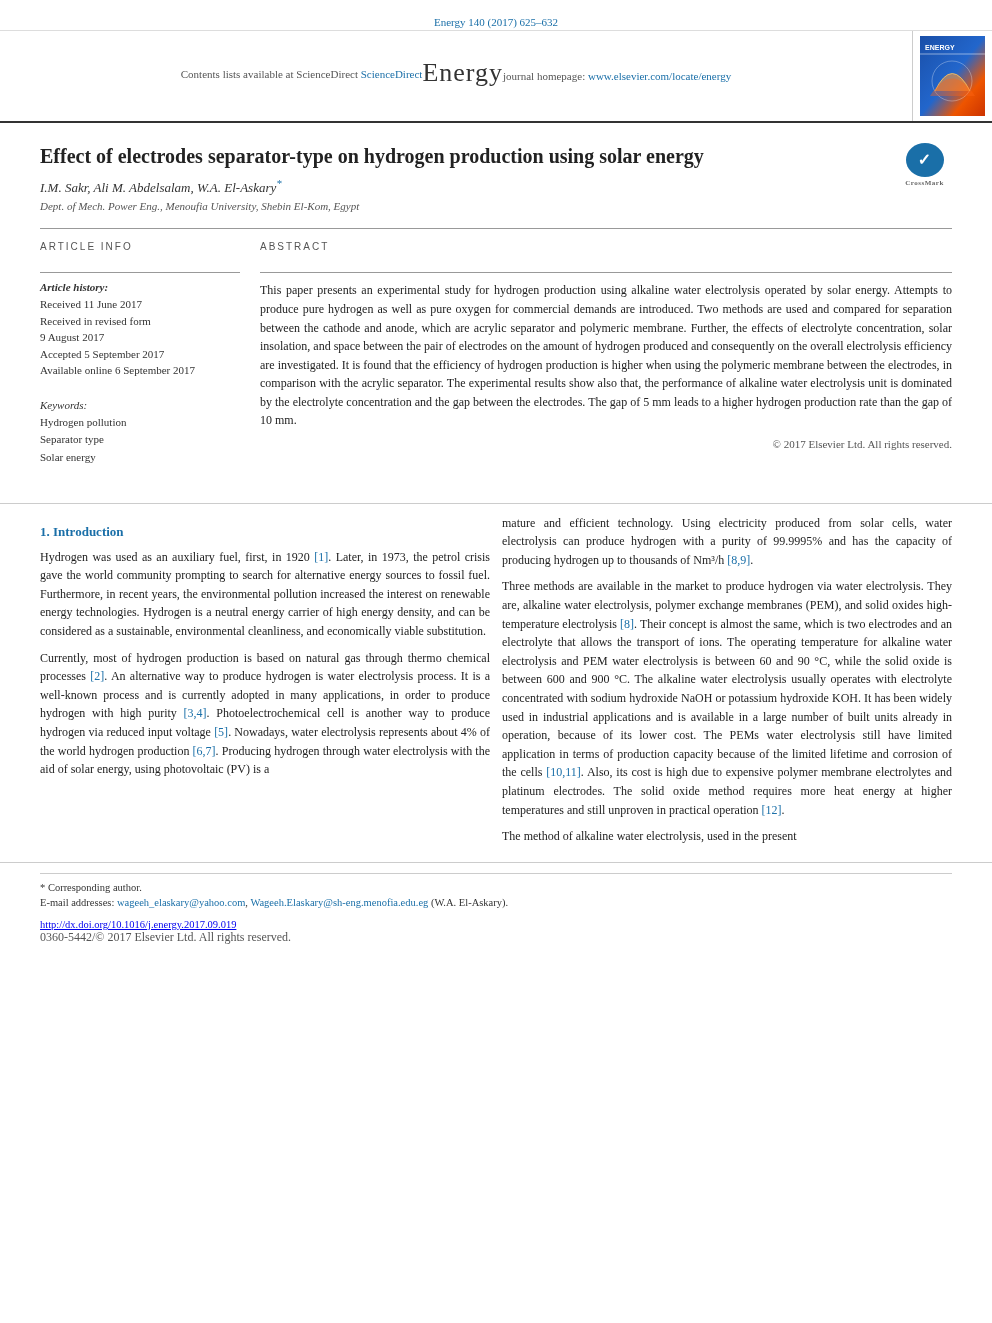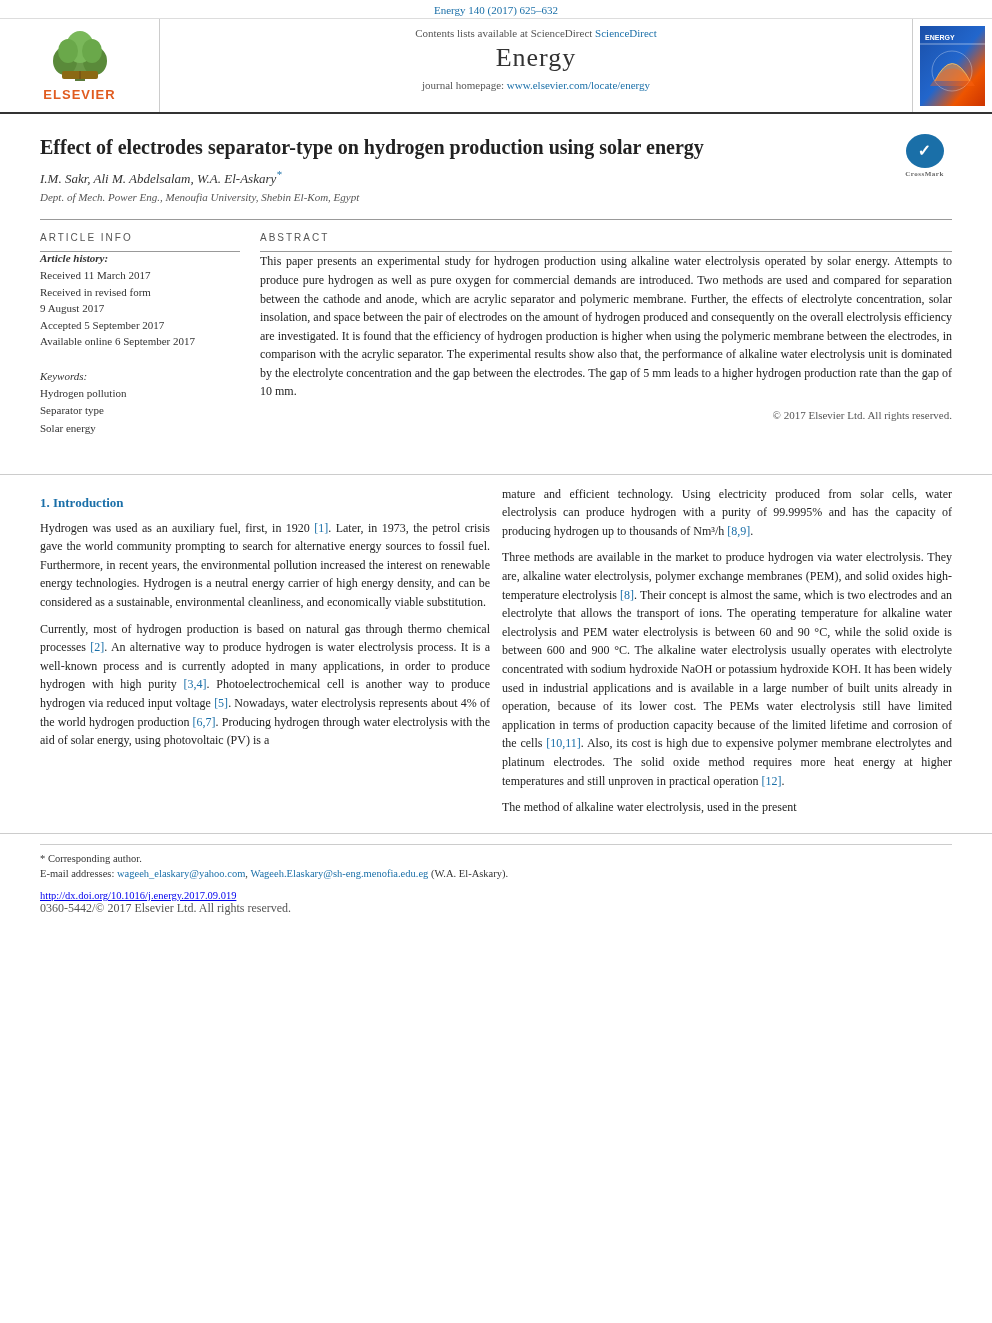--- a/index.html
+++ b/index.html
@@ -8,21 +8,21 @@
       min-height: 1323px;
       background: #fff;
       font-family: 'Times New Roman', Times, serif;
       font-size: 13px;
       color: #000;
     }
 
     
     .citation-bar {
       text-align: center;
-      padding: 4px 0 2px;
+      padding: 16px 0 2px;
       font-size: 11px;
       color: #1a6fa8;
       border-bottom: 1px solid #ddd;
     }
 
     
     .journal-header {
       display: flex;
       align-items: stretch;
       border-bottom: 2px solid #333;
@@ -49,22 +49,23 @@
       color: #e05c20;
       font-size: 13px;
       font-weight: bold;
       letter-spacing: 1px;
       margin-top: 3px;
       font-family: Arial, sans-serif;
     }
     .journal-header-center {
       flex: 1;
       display: flex;
-      flex-direction: column;
-      align-items: center;
+      flex-direction: row;
+      align-items: center;
+      justify-content: center;
       padding: 8px;
     }
     .science-direct-link {
       font-size: 11px;
       color: #555;
       margin-bottom: 4px;
     }
     .science-direct-link a {
       color: #1a6fa8;
       text-decoration: none;
@@ -178,22 +179,23 @@
     .article-abstract {
       flex: 1;
     }
     .section-heading {
       font-size: 10px;
       letter-spacing: 2px;
       color: #555;
       font-family: Arial, sans-serif;
       font-weight: normal;
       text-transform: uppercase;
+      margin-bottom: 8px;
       border-bottom: 1px solid #999;
-      padding-bottom: 8px;
+      padding-bottom: 20px;
     }
     .info-group-title {
       font-style: italic;
       font-size: 11px;
       font-weight: bold;
       color: #333;
       margin-bottom: 3px;
     }
     .info-text {
       font-size: 11px;
@@ -290,38 +292,20 @@
     }
   </style>
 </head>
 <body>
 
 <div class="citation-bar">
   <span>Energy 140 (2017) 625–632</span>
 </div>
 
 <div class="journal-header">
-  <div class="journal-header-left">
-    <div class="elsevier-logo">
-      <svg class="elsevier-tree" viewBox="0 0 80 55">
-
-        <rect x="35" y="40" width="10" height="12" fill="#5a7a3a"></rect>
-        <ellipse cx="40" cy="30" rx="18" ry="20" fill="#6a9a4a"></ellipse>
-        <ellipse cx="25" cy="32" rx="12" ry="14" fill="#5a8a3a"></ellipse>
-        <ellipse cx="55" cy="32" rx="12" ry="14" fill="#5a8a3a"></ellipse>
-        <ellipse cx="40" cy="18" rx="14" ry="16" fill="#7ab85a"></ellipse>
-        <ellipse cx="28" cy="22" rx="10" ry="12" fill="#6aa84a"></ellipse>
-        <ellipse cx="52" cy="22" rx="10" ry="12" fill="#6aa84a"></ellipse>
-
-        <rect x="22" y="42" width="36" height="8" rx="2" fill="#8b6914"></rect>
-        <line x1="40" y1="42" x2="40" y2="50" stroke="#6b4914" stroke-width="1"></line>
-      </svg>
-      <span class="elsevier-text">ELSEVIER</span>
-    </div>
-  </div>
   <div class="journal-header-center">
     <div class="science-direct-link">
       <span>Contents lists available at ScienceDirect</span>
       <a href="#"> ScienceDirect</a>
     </div>
     <div class="journal-name">Energy</div>
     <div class="journal-homepage">
       <span>journal homepage:</span>
       <a href="#">www.elsevier.com/locate/energy</a>
     </div>
@@ -359,21 +343,21 @@
   <div class="authors">
     <span>I.M. Sakr, Ali M. Abdelsalam, W.A. El-Askary</span><sup>*</sup>
   </div>
   <div class="affiliation">Dept. of Mech. Power Eng., Menoufia University, Shebin El-Kom, Egypt</div>
 
   <div class="two-col">
 
     <div class="article-info">
       <div class="section-heading">ARTICLE INFO</div>
       <div class="info-group-title">Article history:</div>
-      <div class="info-text">Received 11 March 2017</div>
+      <div class="info-text">Received 11 June 2017</div>
       <div class="info-text">Received in revised form</div>
       <div class="info-text">9 August 2017</div>
       <div class="info-text">Accepted 5 September 2017</div>
       <div class="info-text">Available online 6 September 2017</div>
       <div class="info-divider"></div>
       <div class="keywords-title">Keywords:</div>
       <div class="keyword-item">Hydrogen pollution</div>
       <div class="keyword-item">Separator type</div>
       <div class="keyword-item">Solar energy</div>
     </div>

